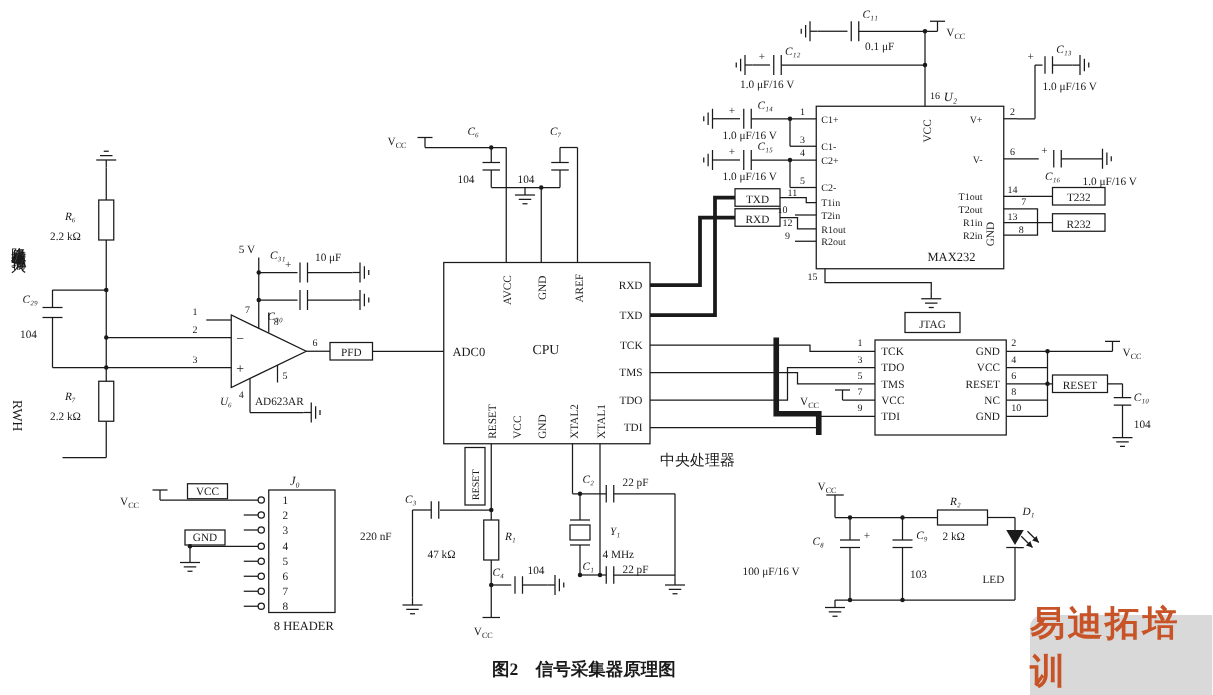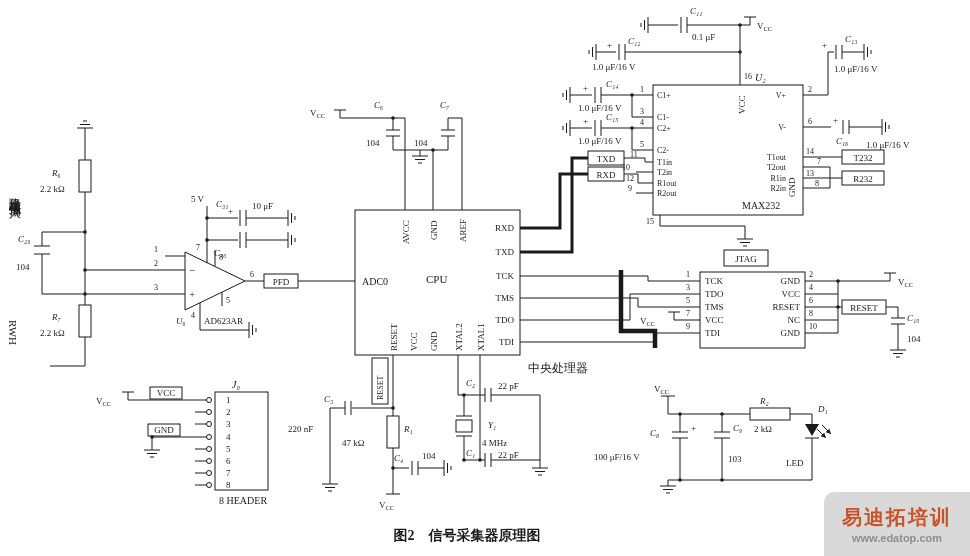--- a/index.html
+++ b/index.html
@@ -16,21 +16,21 @@
   .mid{text-anchor:middle;}.end{text-anchor:end;}
   .sub{font-size:6.5px;}
   .w3{stroke-width:3;}
   .thick{stroke-width:4.5;}
   .cap{font-size:14px;font-weight:bold;}
   .vtext{position:absolute;left:6px;top:188px;writing-mode:vertical-rl;text-orientation:upright;
          font-size:12px;letter-spacing:1px;color:#1a1a1a;}
   .rwh{position:absolute;left:7px;top:320px;writing-mode:vertical-rl;font-size:11px;color:#1a1a1a;}
   .wm{position:absolute;right:0;bottom:0;width:146px;height:64px;background:rgba(186,186,186,.55);
       border-radius:10px 0 0 0;display:flex;flex-direction:column;align-items:center;justify-content:center;gap:1px;}
-  .wm-brand{font-family:"Liberation Sans",sans-serif;font-weight:bold;font-size:20px;color:#c75327;letter-spacing:2px;}
+  .wm-brand{font-family:"Liberation Sans",sans-serif;font-weight:bold;font-size:28px;color:#c75327;letter-spacing:2px;}
   .wm-url{font-family:"Liberation Sans",sans-serif;font-weight:bold;font-size:11px;color:#8d8d8d;}
 </style>
 </head>
 <body>
 
 <div id="stage">
 
 <svg width="970" height="556" viewBox="0 0 970 556">
   <defs>
     <g id="gnd">

